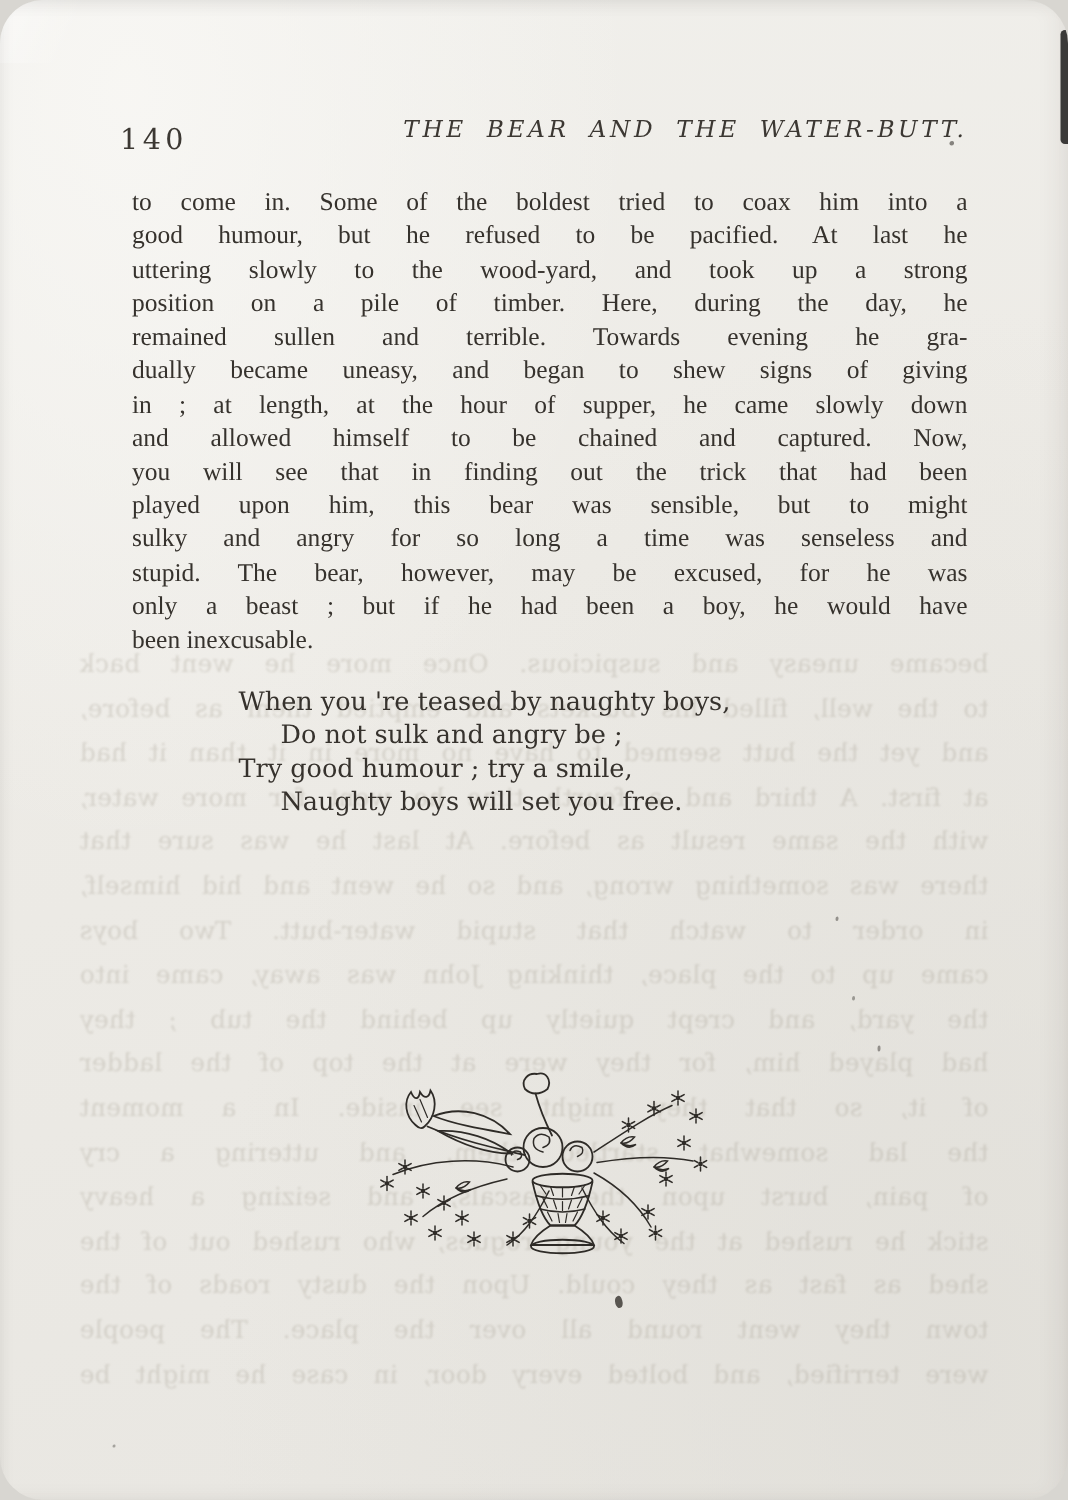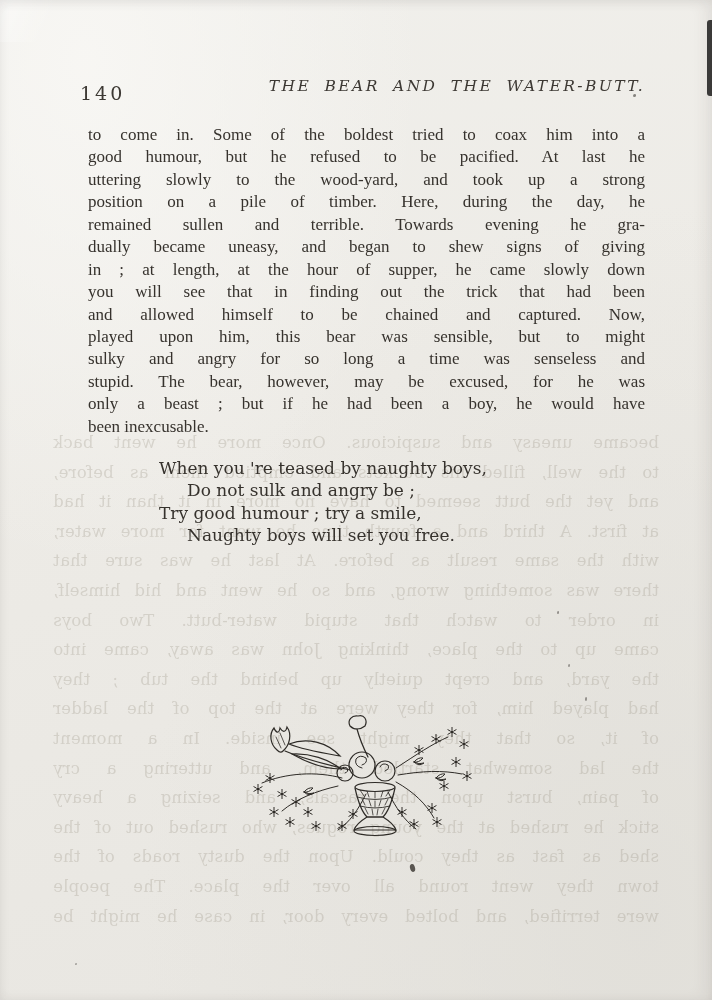--- a/index.html
+++ b/index.html
@@ -4,20 +4,21 @@
 <style>
   html,body{margin:0;padding:0;background:#d8d6d1;}
   .page{
     position:relative; width:712px; height:1000px; overflow:hidden;
     font-family:"DejaVu Serif","Liberation Serif",serif;
     color:#38342f;
     background:
       radial-gradient(ellipse at 12% 6%, rgba(248,247,244,.9) 0%, rgba(248,247,244,0) 38%),
       radial-gradient(ellipse at 90% 92%, rgba(224,222,216,.8) 0%, rgba(224,222,216,0) 55%),
       linear-gradient(165deg,#f1f0ec 0%, #edebe6 40%, #e8e6e1 100%);
+    border-radius: 29px;
   }
   .page::after{ 
     content:""; position:absolute; inset:0; pointer-events:none; z-index:6;
     box-shadow: inset -8px 0 14px rgba(60,58,52,.06), inset 0 5px 9px rgba(60,58,52,.04), inset 4px 0 8px rgba(60,58,52,.03);
   }
   
   .folio{
     position:absolute; left:80px; top:82px; font-size:19px; letter-spacing:3px; color:#3c3833; z-index:3;
   }
   .running-title{
@@ -90,22 +91,22 @@
   </div>
 
   <div class="story">
     <div class="bline j">to come in.  Some of the boldest tried to coax him  into a</div>
     <div class="bline j">good humour, but he refused to be pacified.  At last he</div>
     <div class="bline j">uttering slowly to the wood-yard, and took up a strong</div>
     <div class="bline j">position on a pile of timber.  Here, during the day, he</div>
     <div class="bline j">remained sullen and terrible.  Towards evening he gra-</div>
     <div class="bline j">dually became uneasy, and began to shew signs of giving</div>
     <div class="bline j">in ; at length, at the hour of supper, he came slowly down</div>
+    <div class="bline j">and allowed himself to be chained and captured.  Now,</div>
     <div class="bline j">you will see that in finding out the trick that had been</div>
-    <div class="bline j">and allowed himself to be chained and captured.  Now,</div>
     <div class="bline j">played upon him, this bear was sensible, but to might</div>
     <div class="bline j">sulky and angry for so long a time was senseless and</div>
     <div class="bline j">stupid.  The bear, however, may be excused, for he was</div>
     <div class="bline j">only a beast ; but if he had been a boy, he would have</div>
     <div class="bline">been inexcusable.</div>
   </div>
 
   <div class="poem">
     <div class="pline">When you 're teased by naughty boys,</div>
     <div class="pline indent">Do not sulk and angry be ;</div>

